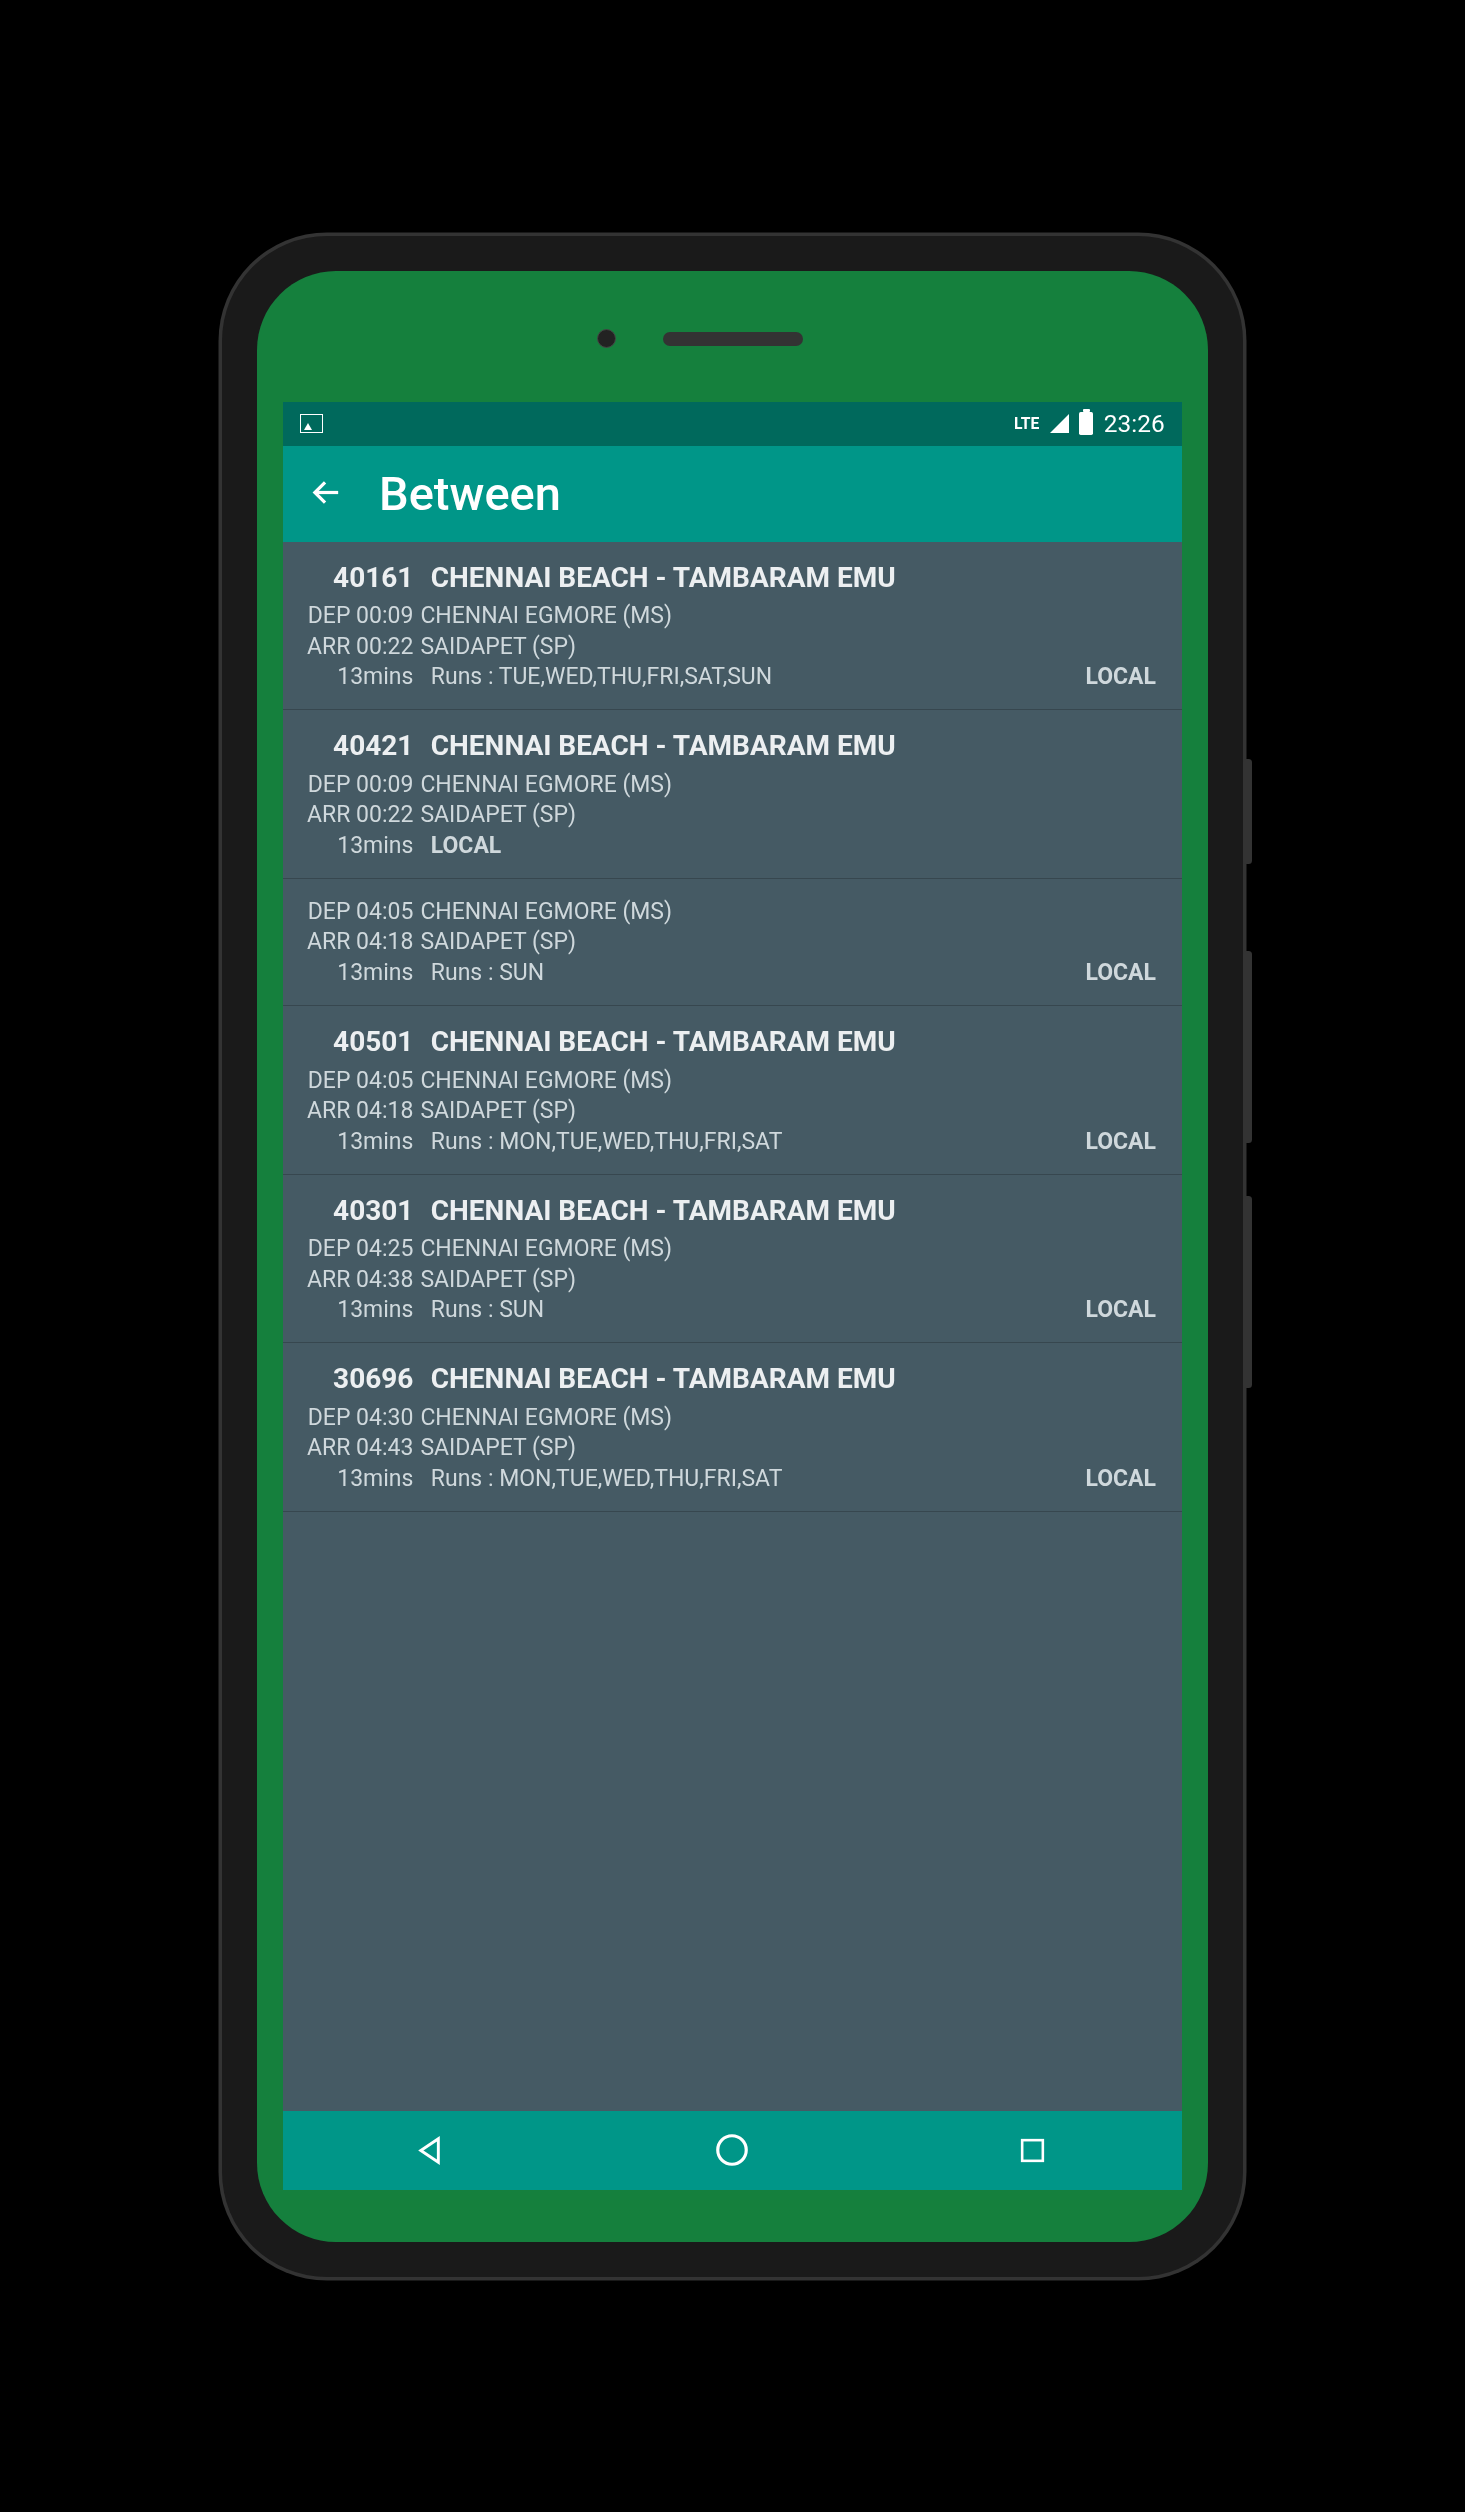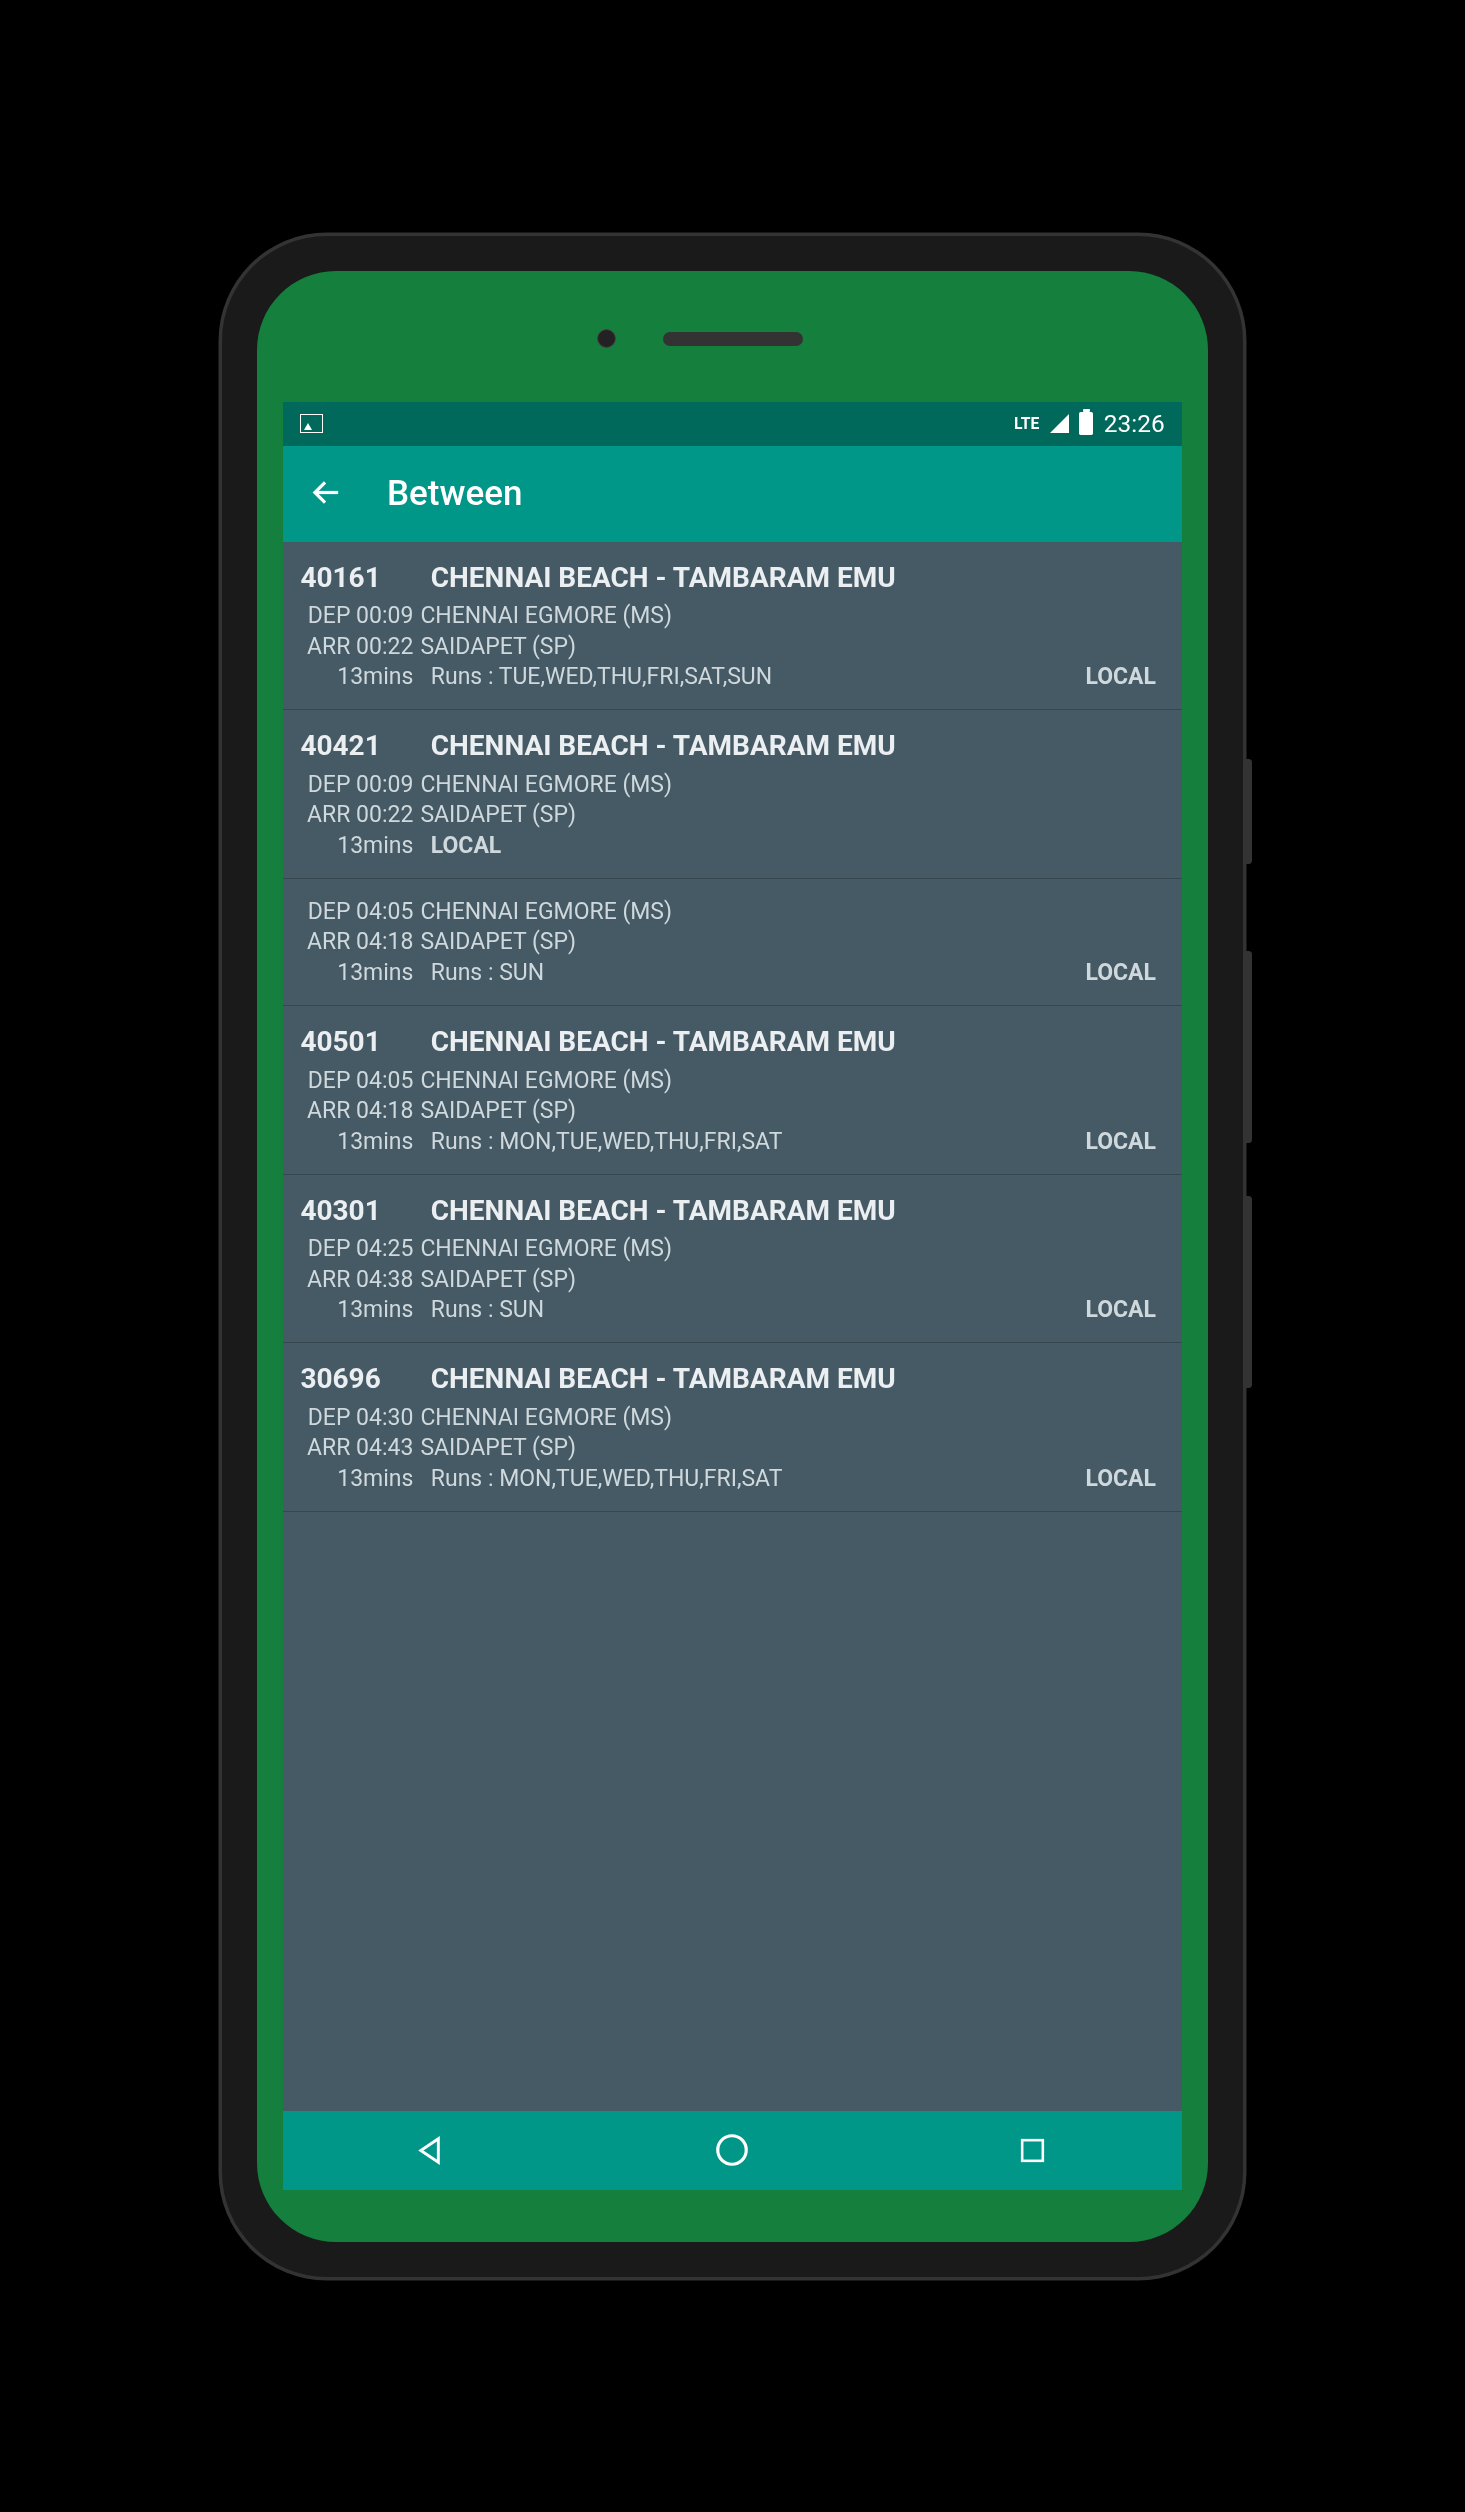--- a/index.html
+++ b/index.html
@@ -74,23 +74,22 @@
   .app-bar {
     height: 96px;
     background: #009688;
     display: flex;
     align-items: center;
     padding: 0 26px;
     gap: 35px;
     color: #fff;
   }
   .app-bar-title {
-    font-size: 35px;
+    font-size: 47px;
     font-weight: 500;
-    margin-left: 8px;
   }
   .list {
     flex: 1;
     overflow: hidden;
     background: #455a64;
   }
   .train-item {
     padding: 19px 26px 19px 17.4px;
     border-bottom: 0.9px solid #37474f;
     color: #eceff1;
@@ -98,20 +97,21 @@
   .row1 {
     display: flex;
     gap: 17.4px;
     margin-bottom: 8.7px;
     align-items: baseline;
   }
   .train-no {
     font-size: 28px;
     font-weight: 700;
     min-width: 113px;
+    text-align: right;
   }
   .train-name {
     font-size: 28px;
     font-weight: 700;
   }
   .row2, .row3 {
     display: flex;
     gap: 7px;
     font-size: 23px;
     color: #cfd8dc;

